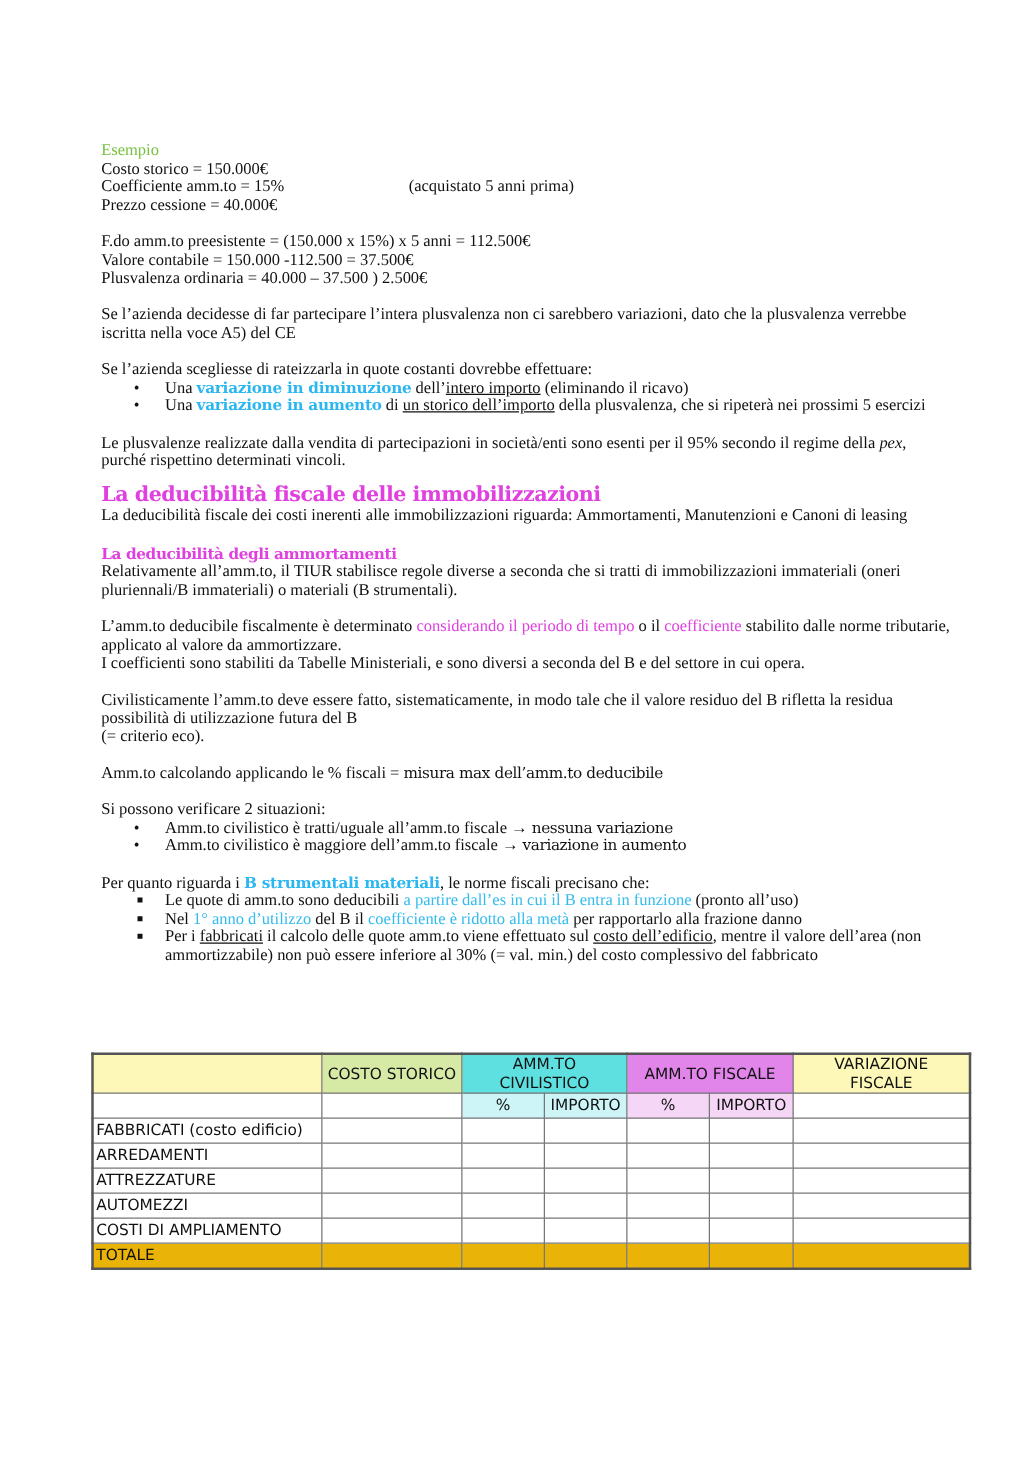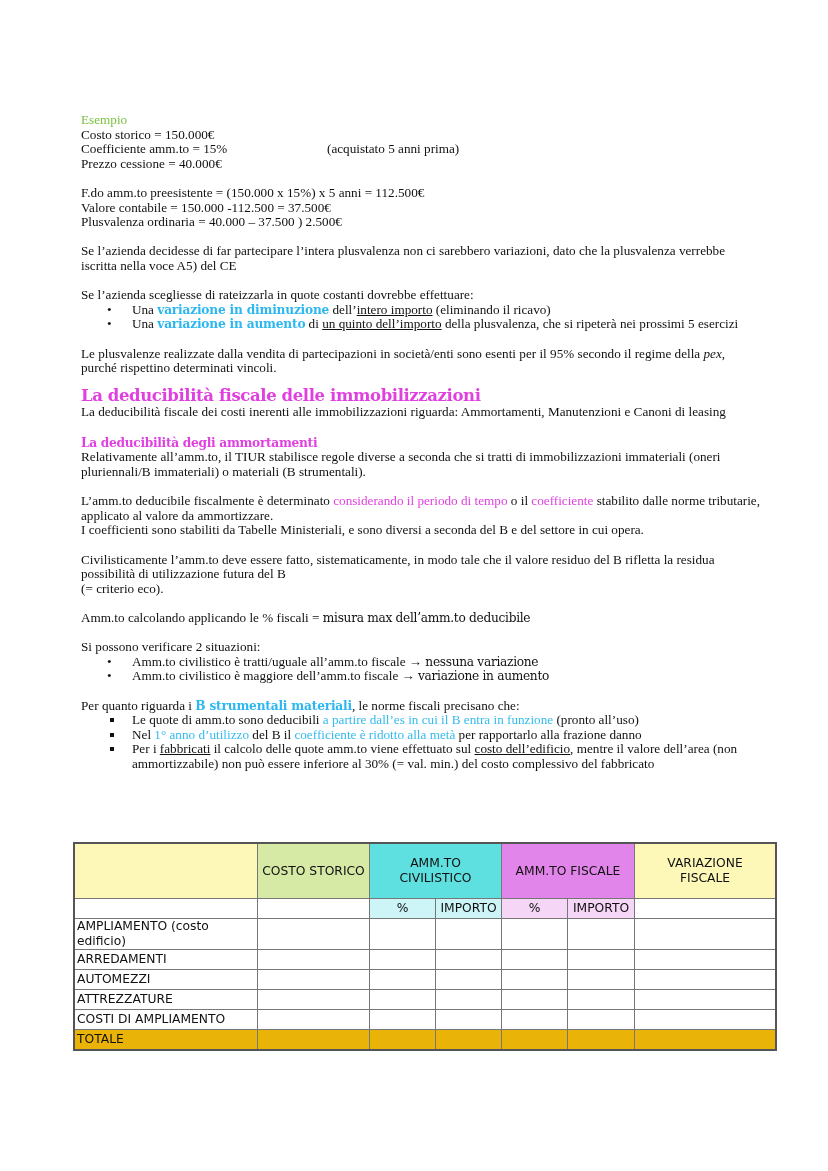--- a/index.html
+++ b/index.html
@@ -56,21 +56,21 @@
   <p>Plusvalenza ordinaria = 40.000 – 37.500 ) 2.500€</p>
   <div class="gap"></div>
   <p>Se l’azienda decidesse di far partecipare l’intera plusvalenza non ci sarebbero variazioni, dato che la plusvalenza verrebbe iscritta nella voce A5) del CE</p>
   <div class="gap"></div>
   <p>Se l’azienda scegliesse di rateizzarla in quote costanti dovrebbe effettuare:</p>
   <ul class="dot">
     <li>
       <span>Una </span><span class="bcyan">variazione in diminuzione</span><span> dell’</span><span class="u">intero importo</span><span> (eliminando il ricavo)</span>
     </li>
     <li>
-      <span>Una </span><span class="bcyan">variazione in aumento</span><span> di </span><span class="u">un quinto dell’importo</span><span> della plusvalenza, che si ripeterà nei prossimi 5 esercizi</span>
+      <span>Una </span><span class="bcyan">variazione in aumento</span><span> di </span><span class="u">un storico dell’importo</span><span> della plusvalenza, che si ripeterà nei prossimi 5 esercizi</span>
     </li>
   </ul>
   <div class="gap"></div>
   <p>
     <span>Le plusvalenze realizzate dalla vendita di partecipazioni in società/enti sono esenti per il 95% secondo il regime della </span><em>pex</em><span>, purché rispettino determinati vincoli.</span>
   </p>
   <div style="height:10px;"></div>
   <h2>La deducibilità fiscale delle immobilizzazioni</h2>
   <p>La deducibilità fiscale dei costi inerenti alle immobilizzazioni riguarda: Ammortamenti, Manutenzioni e Canoni di leasing</p>
   <div class="gap"></div>
@@ -105,60 +105,60 @@
   </ul>
 </div>
 
 <table class="amm">
   <tbody>
       <tr class="h-big">
     <td class="c0 bg-yellow" rowspan="1"></td>
     <td class="c1 bg-green">COSTO STORICO</td>
     <td class="bg-teal" colspan="2" style="padding:0 14px;">AMM.TO CIVILISTICO</td>
     <td class="bg-magenta" colspan="2">AMM.TO FISCALE</td>
-    <td class="c6 bg-yellow" style="padding:12px 14px;">VARIAZIONE FISCALE</td>
+    <td class="c6 bg-yellow" style="padding:0 14px;">VARIAZIONE FISCALE</td>
   </tr>
   <tr>
     <td class="c0"></td>
     <td class="c1"></td>
     <td class="c2 bg-lteal center">%</td>
     <td class="c3 bg-lteal center">IMPORTO</td>
     <td class="c4 bg-lpink center">%</td>
     <td class="c5 bg-lpink center">IMPORTO</td>
     <td class="c6"></td>
   </tr>
   <tr>
-    <td>AMPLIAMENTO (costo edificio)</td>
+    <td>FABBRICATI (costo edificio)</td>
     <td></td>
         <td></td>
         <td></td>
         <td></td>
         <td></td>
         <td></td>
   </tr>
   <tr>
     <td>ARREDAMENTI</td>
     <td></td>
         <td></td>
         <td></td>
         <td></td>
         <td></td>
         <td></td>
   </tr>
   <tr>
-    <td>AUTOMEZZI</td>
+    <td>ATTREZZATURE</td>
     <td></td>
         <td></td>
         <td></td>
         <td></td>
         <td></td>
         <td></td>
   </tr>
   <tr>
-    <td>ATTREZZATURE</td>
+    <td>AUTOMEZZI</td>
     <td></td>
         <td></td>
         <td></td>
         <td></td>
         <td></td>
         <td></td>
   </tr>
   <tr>
     <td>COSTI DI AMPLIAMENTO</td>
     <td></td>

